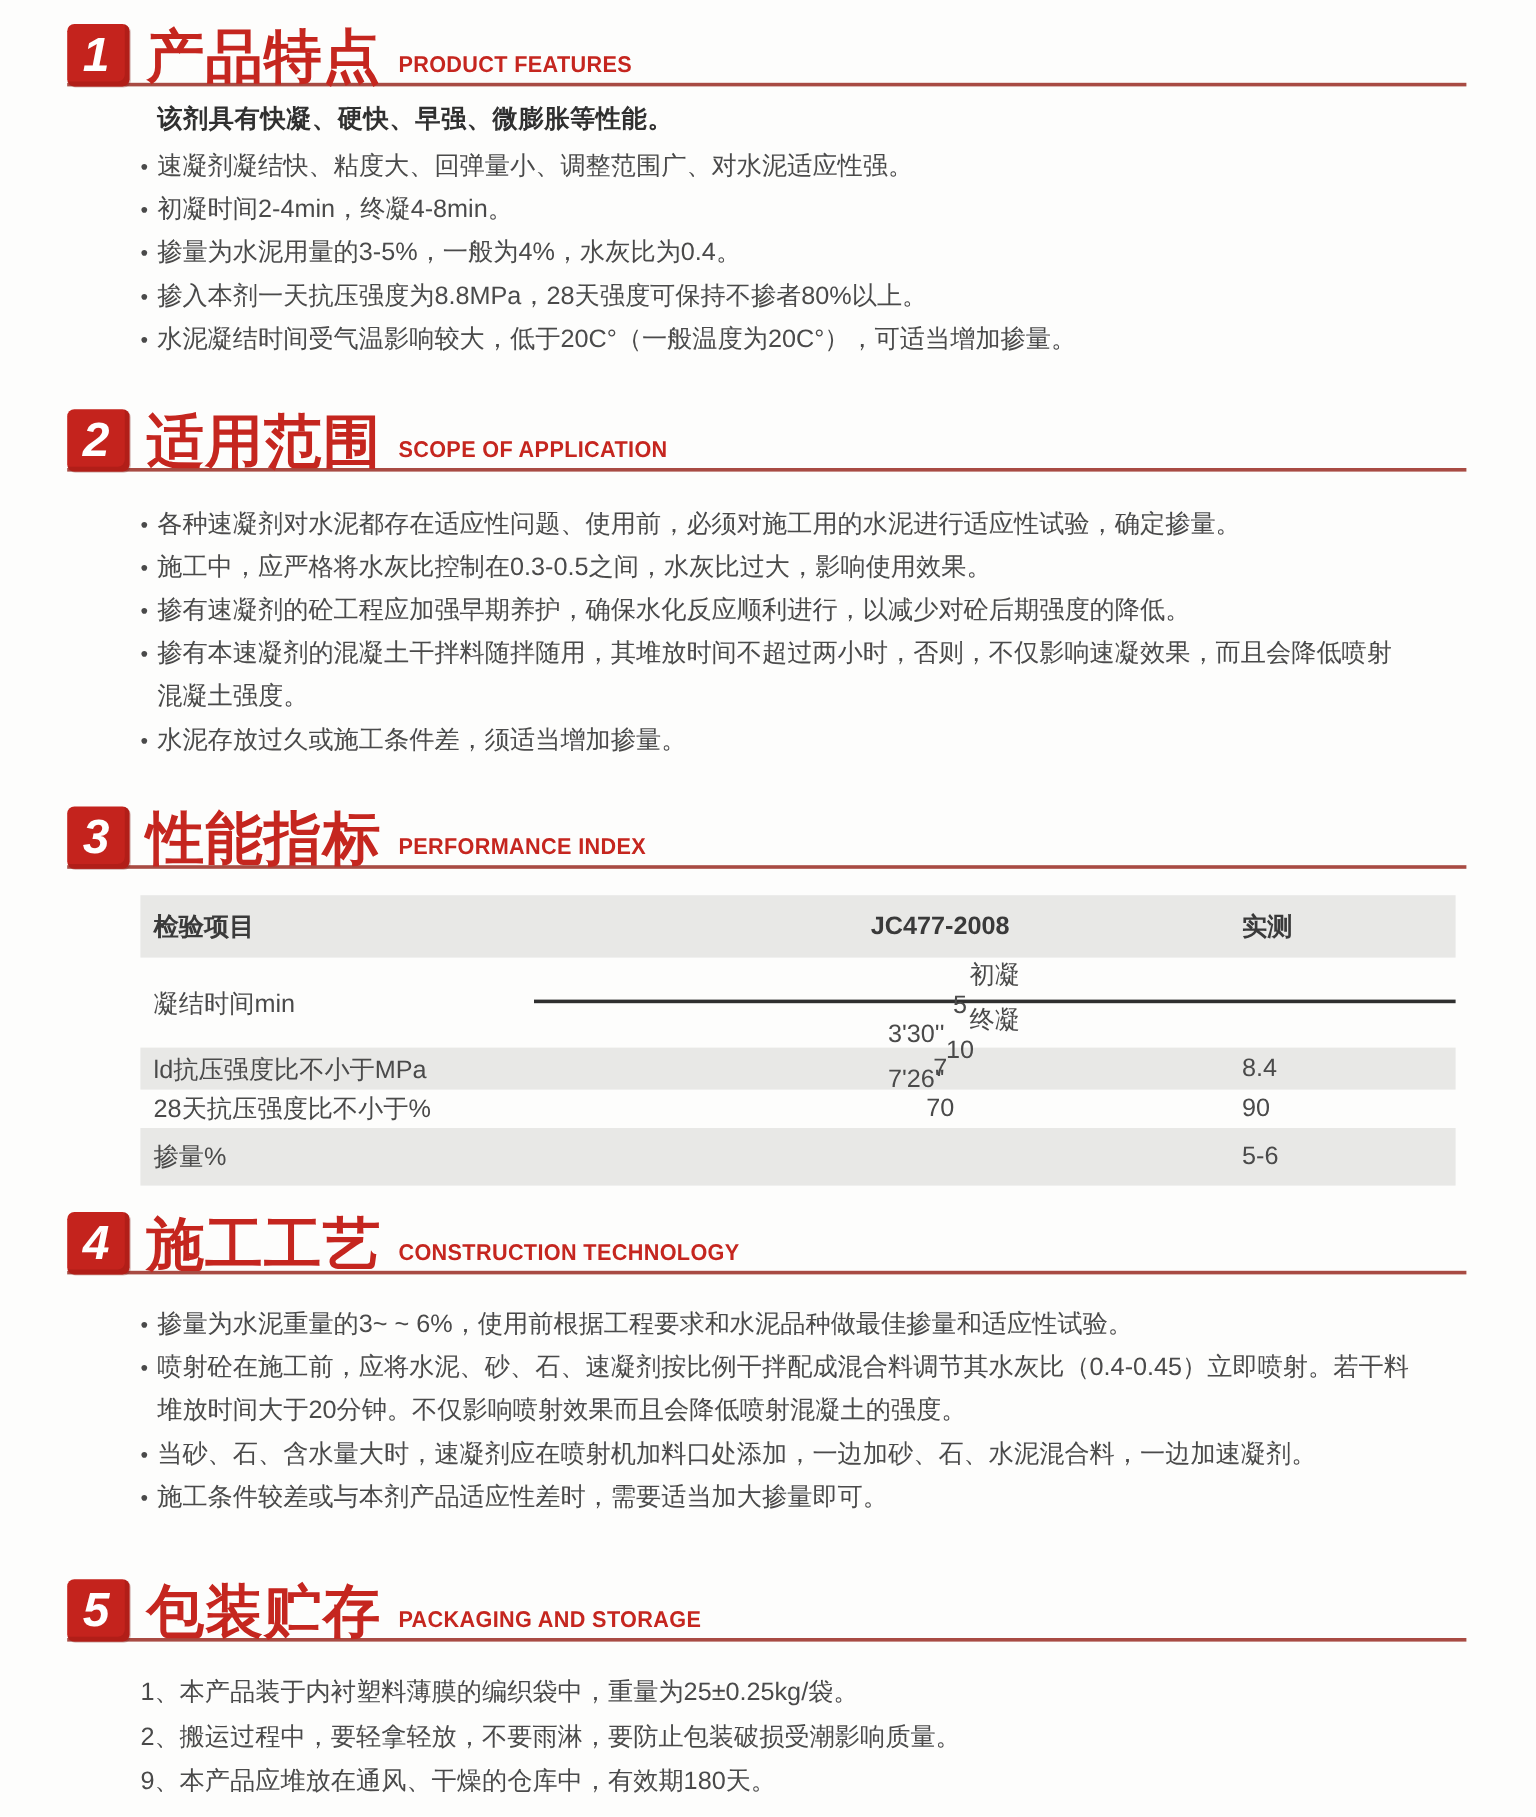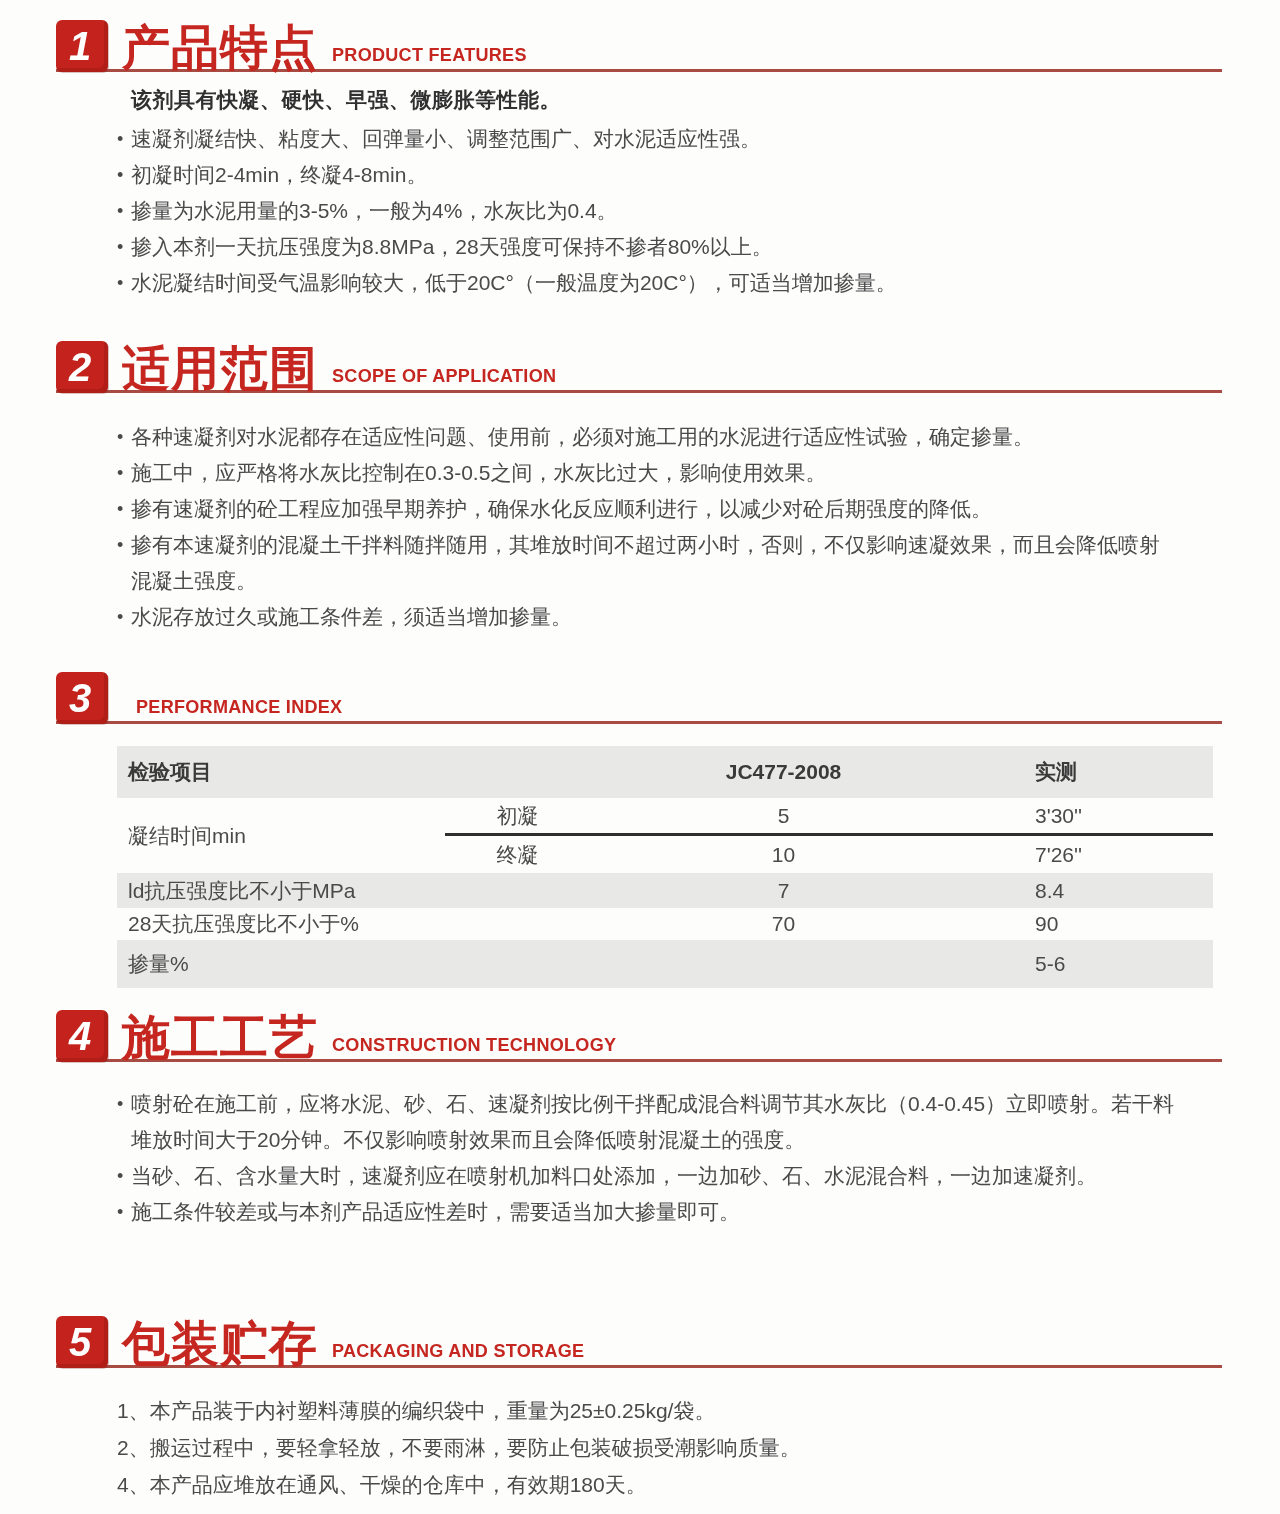--- a/index.html
+++ b/index.html
@@ -73,21 +73,21 @@
   }
   .trow{display:flex;align-items:center;}
   .row-gray{background:var(--table-gray,#e8e8e6);}
   .thead{height:52px;font-weight:bold;color:#3a3a3a;}
   .c-item{width:473px;padding-left:11px;box-sizing:border-box;}
   .c-std{width:445px;padding-right:58px;box-sizing:border-box;text-align:center;}
   .c-meas{width:178px;text-align:left;}
   .compound{align-items:center;}
   .c-label{width:328px;padding-left:11px;box-sizing:border-box;}
   .subrows{width:768px;display:flex;flex-direction:column;}
-  .subrow{display:flex;align-items:center;height:37px;}
+  .subrow{display:flex;align-items:center;height:37px;flex-direction:column;}
   .subrow.first{height:38px;border-bottom:3px solid var(--table-line,#2f2f2f);box-sizing:border-box;}
   .c-sub{width:145px;text-align:center;}
   .r1{height:35px}.r2{height:32px}.r3{height:48px}
 </style>
 </head>
 <body>
 
 <div class="page">
 
   <section class="sec s1">
@@ -135,20 +135,21 @@
     </div>
   </section>
 
   <section class="sec s3">
     <header class="sec-head">
       <div class="sec-underline"></div>
       <div class="badge">
         <span class="badge-num">3</span>
       </div>
       <h2 class="sec-title">
+        <span class="sec-title-cn">性能指标</span>
         <span class="sec-title-en">PERFORMANCE INDEX</span>
       </h2>
     </header>
 
     <div class="ptable">
       <div class="trow thead row-gray">
         <div class="c-item">检验项目</div>
         <div class="c-std">JC477-2008</div>
         <div class="c-meas">实测</div>
       </div>
@@ -193,20 +194,21 @@
       <div class="badge">
         <span class="badge-num">4</span>
       </div>
       <h2 class="sec-title">
         <span class="sec-title-cn">施工工艺</span>
         <span class="sec-title-en">CONSTRUCTION TECHNOLOGY</span>
       </h2>
     </header>
     <div class="content">
       <ul class="bullets">
+        <li>掺量为水泥重量的3~ ~ 6%，使用前根据工程要求和水泥品种做最佳掺量和适应性试验。</li>
         <li>喷射砼在施工前，应将水泥、砂、石、速凝剂按比例干拌配成混合料调节其水灰比（0.4-0.45）立即喷射。若干料堆放时间大于20分钟。不仅影响喷射效果而且会降低喷射混凝土的强度。</li>
         <li>当砂、石、含水量大时，速凝剂应在喷射机加料口处添加，一边加砂、石、水泥混合料，一边加速凝剂。</li>
         <li>施工条件较差或与本剂产品适应性差时，需要适当加大掺量即可。</li>
       </ul>
     </div>
   </section>
 
   <section class="sec s5">
     <header class="sec-head">
       <div class="sec-underline"></div>
@@ -215,18 +217,18 @@
       </div>
       <h2 class="sec-title">
         <span class="sec-title-cn">包装贮存</span>
         <span class="sec-title-en">PACKAGING AND STORAGE</span>
       </h2>
     </header>
     <div class="content">
       <ul class="numlist">
         <li>1、本产品装于内衬塑料薄膜的编织袋中，重量为25±0.25kg/袋。</li>
         <li>2、搬运过程中，要轻拿轻放，不要雨淋，要防止包装破损受潮影响质量。</li>
-        <li>4、本产品应堆放在通风、干燥的仓库中，有效期180天。</li>
+        <li>9、本产品应堆放在通风、干燥的仓库中，有效期180天。</li>
       </ul>
     </div>
   </section>
 
 </div>
 
 </body></html>

